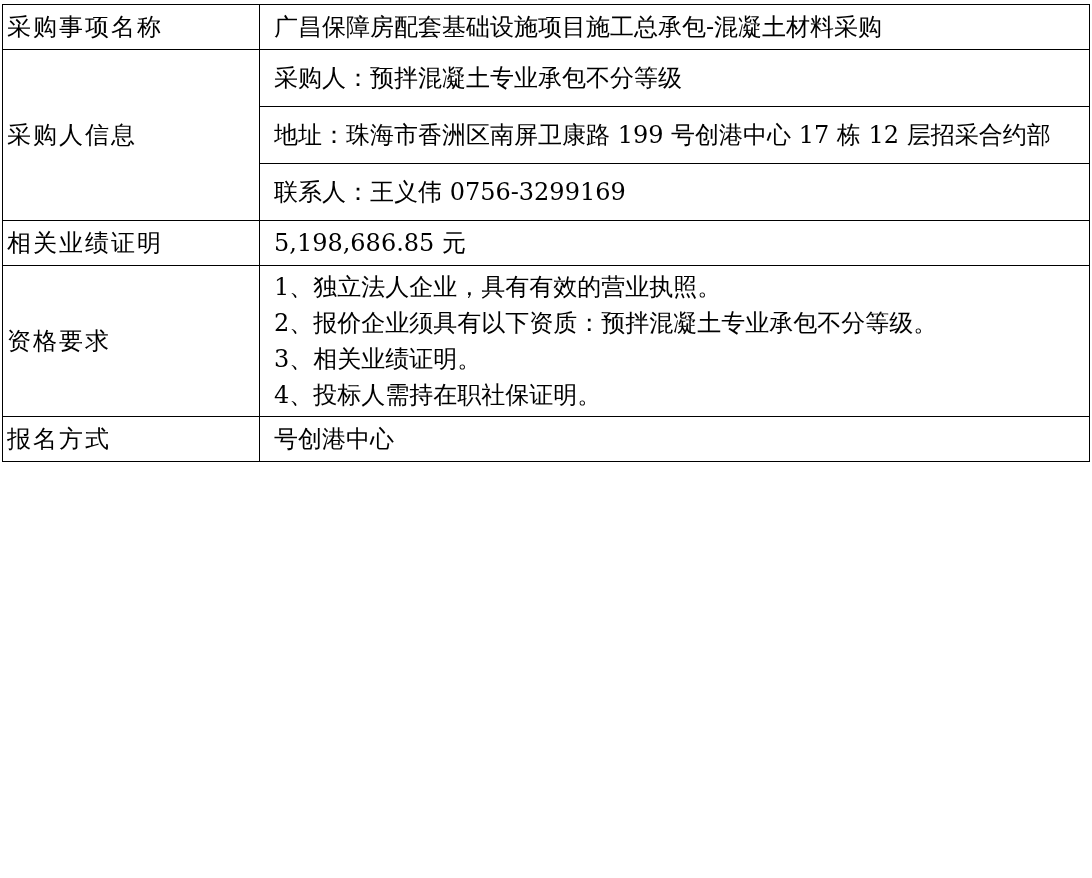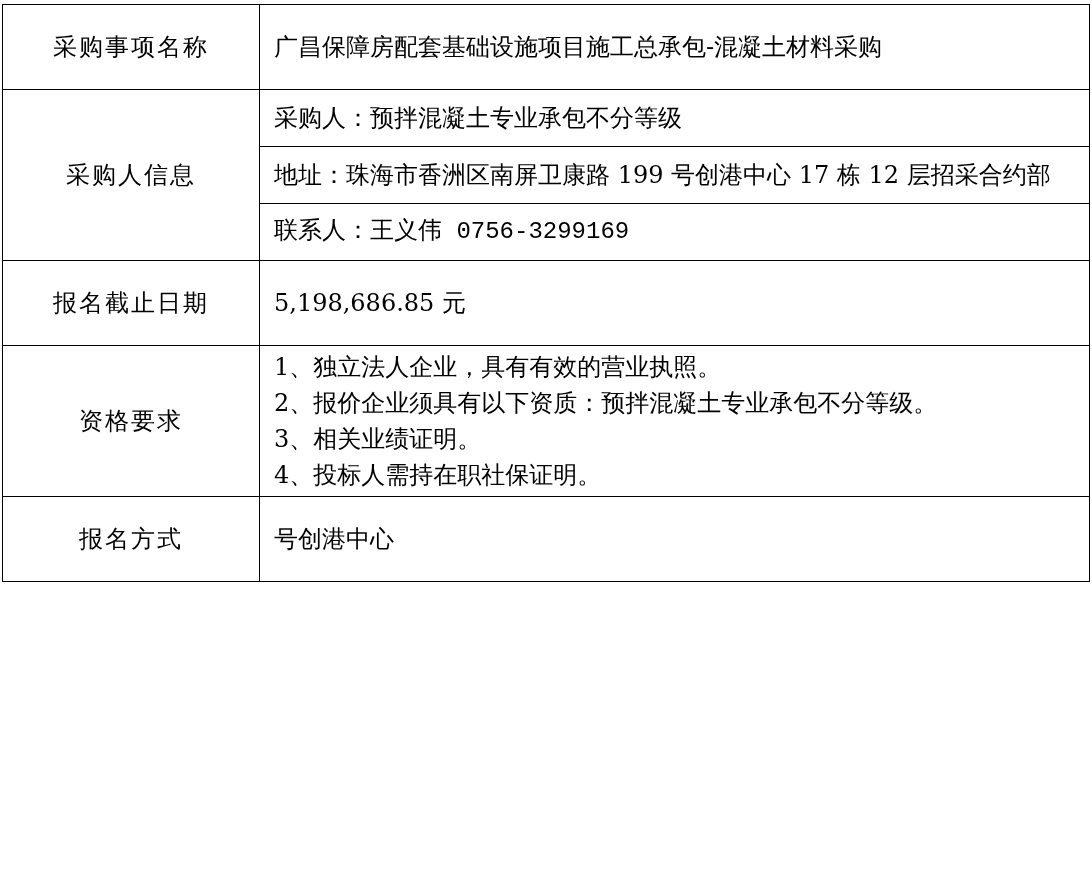--- a/index.html
+++ b/index.html
@@ -25,38 +25,37 @@
     table-layout: fixed;
   }
   table.procurement td {
     border: 1px solid #000000;
     vertical-align: middle;
     font-size: 24px;
     line-height: 1.5;
   }
   td.label {
     width: 248px;
-    text-align: center;
+    text-align: left;
     letter-spacing: 2px;
-    padding: 24px 4px;
+    padding: 4px 4px;
   }
   td.value {
     padding: 3px 14px;
     text-align: left;
   }
   td.value.tight {
     padding: 0;
   }
   .subrow {
     padding: 10px 14px;
     border-bottom: 1px solid #000000;
   }
   .subrow.last {
     border-bottom: none;
-    font-family: Liberation Mono, monospace;
   }
   .multi-line {
     white-space: pre-line;
   }
 </style>
 </head>
 <body>
 
 <div class="sheet">
   <table class="procurement">
@@ -67,21 +66,21 @@
       </tr>
       <tr>
         <td class="label">采购人信息</td>
         <td class="value tight">
           <div class="subrow">采购人：预拌混凝土专业承包不分等级</div>
           <div class="subrow">地址：珠海市香洲区南屏卫康路 199 号创港中心 17 栋 12 层招采合约部</div>
           <div class="subrow last">联系人：王义伟  0756-3299169</div>
         </td>
       </tr>
       <tr>
-        <td class="label">报名截止日期</td>
+        <td class="label">相关业绩证明</td>
         <td class="value">5,198,686.85 元</td>
       </tr>
       <tr>
         <td class="label">资格要求</td>
         <td class="value multi-line">1、独立法人企业，具有有效的营业执照。
 2、报价企业须具有以下资质：预拌混凝土专业承包不分等级。
 3、相关业绩证明。
 4、投标人需持在职社保证明。</td>
       </tr>
       <tr>

